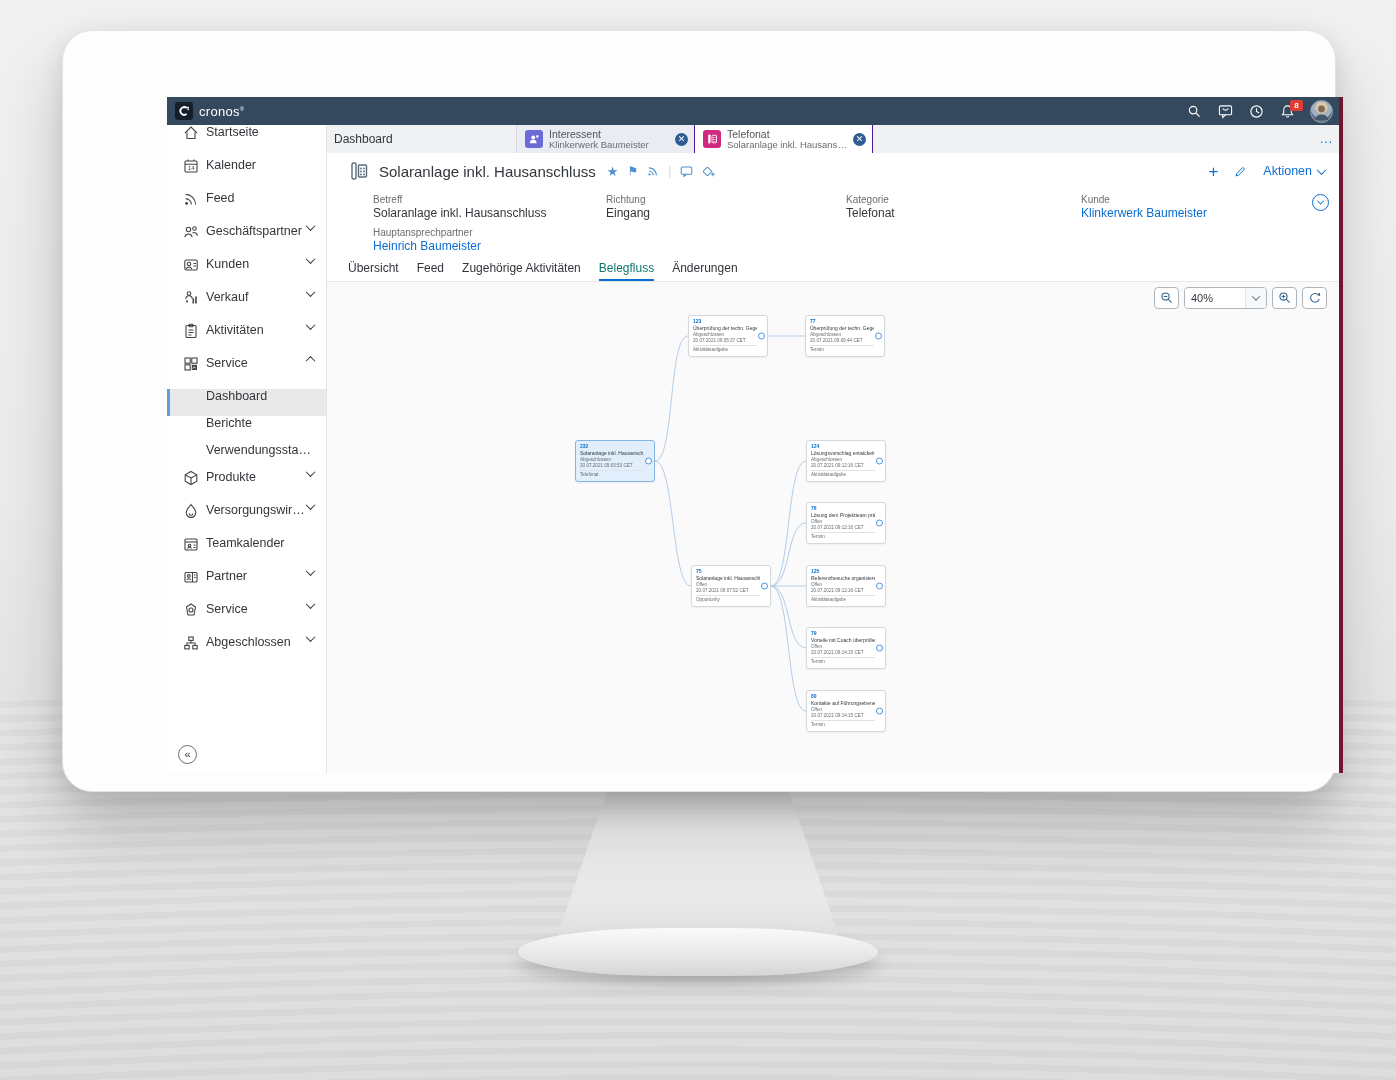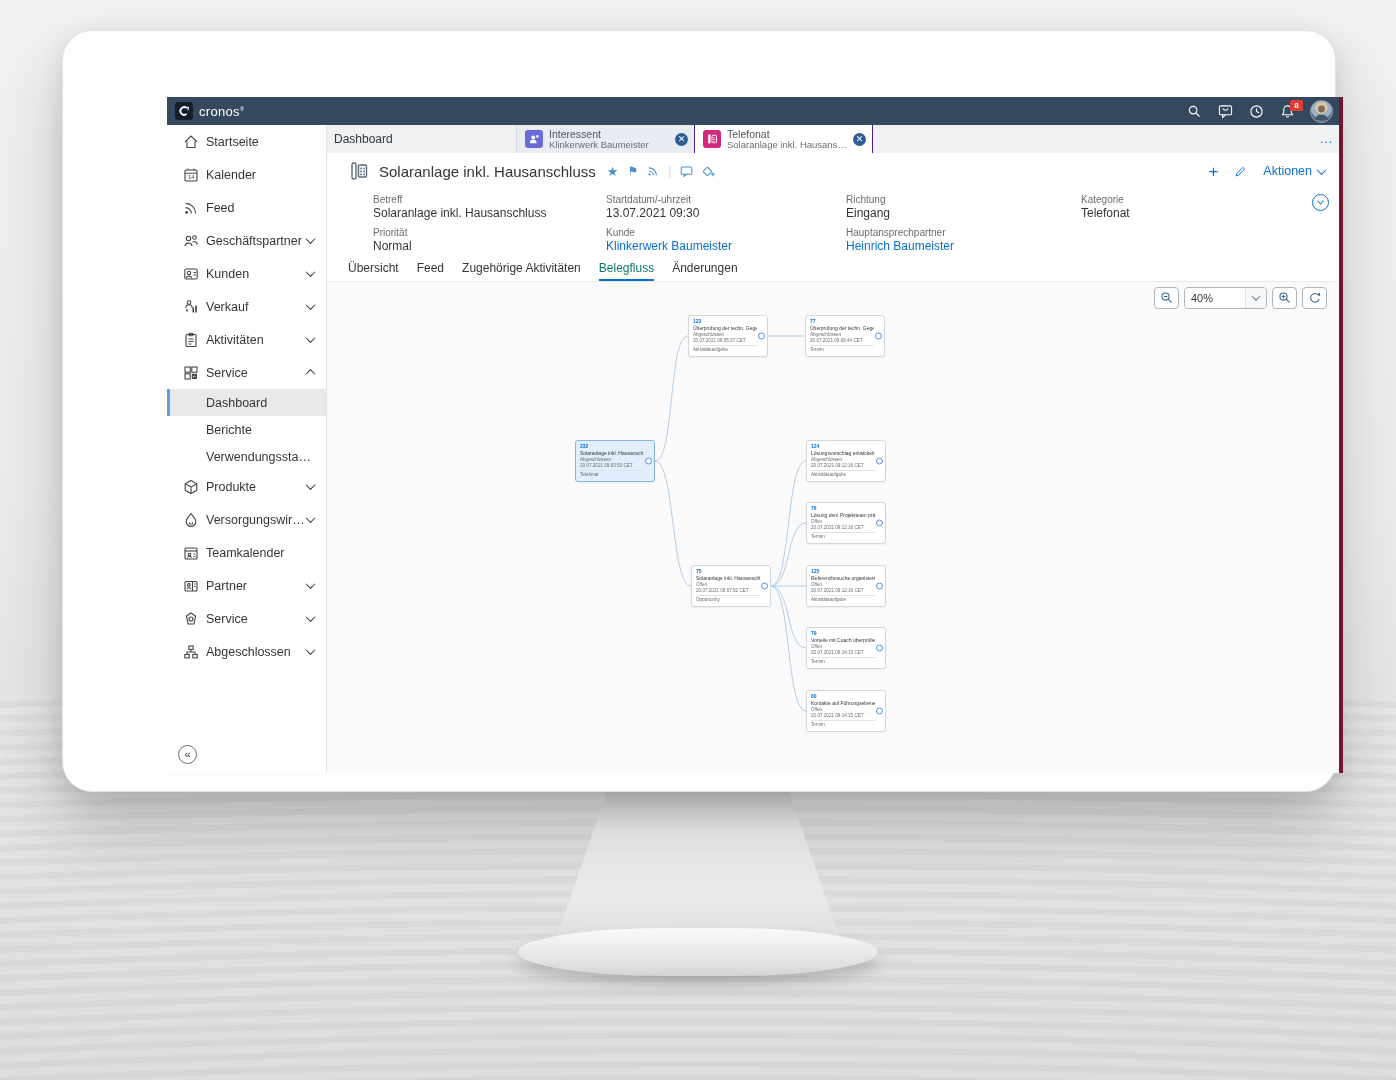--- a/index.html
+++ b/index.html
@@ -35,21 +35,21 @@
   .shell-right{margin-left:auto;display:flex;align-items:center;gap:15px;}
   .shell-ic{width:16px;height:16px;display:inline-flex;align-items:center;justify-content:center;position:relative;cursor:pointer;}
   .badge{position:absolute;right:-8px;top:-3px;min-width:11px;height:11px;background:#e03c31;color:#fff;
     font-size:8px;line-height:11px;text-align:center;border-radius:2px;padding:0 1px;font-weight:bold;}
   .avatar{width:21px;height:21px;border-radius:50%;background:radial-gradient(circle at 50% 32%,#d9c5ab 0 34%,#9fb0bf 35% 60%,#5d6f80 61%);
     border:1px solid #8ea0b2;overflow:hidden;}
 
   
   .sidebar{position:absolute;left:0;top:28px;bottom:0;width:160px;background:#ffffff;border-right:1px solid #e4e4e4;
     box-sizing:border-box;z-index:5;}
-  .side-item,.side-subitem{display:flex;align-items:center;height:33px;padding:0 12px 0 16px;box-sizing:border-box;
+  .side-item,.side-subitem{display:flex;align-items:flex-start;height:33px;padding:0 12px 0 16px;box-sizing:border-box;
     color:#32363a;font-size:12.5px;cursor:pointer;position:relative;}
   .side-subitem{height:27px;padding-left:39px;}
   .side-icon{width:16px;height:16px;margin-right:7px;color:#3f4549;display:inline-flex;flex:0 0 16px;}
   .side-label{white-space:nowrap;overflow:hidden;text-overflow:ellipsis;flex:1;}
   .side-item .chev,.side-subitem .chev{margin-left:auto;color:#32363a;}
   .side-subitem.selected{background:#e9e9e9;}
   .side-subitem.selected::before{content:"";position:absolute;left:0;top:0;bottom:0;width:3px;background:#5c9ede;}
   .collapse-btn{position:absolute;left:11px;bottom:9px;width:19px;height:19px;border:1px solid #6a6d70;border-radius:50%;
     color:#32363a;font-size:11px;line-height:17px;text-align:center;cursor:pointer;background:#fff;box-sizing:border-box;}
 
@@ -446,34 +446,26 @@
         </span>
       </span>
     </div>
 
     <div class="fields">
       <div class="field">
             <div class="f-label">Betreff</div>
             <div class="f-value">Solaranlage inkl. Hausanschluss</div>
           </div>
       <div class="field">
-            <div class="f-label">Startdatum/-uhrzeit</div>
-            <div class="f-value">13.07.2021 09:30</div>
-          </div>
-      <div class="field">
             <div class="f-label">Richtung</div>
             <div class="f-value">Eingang</div>
           </div>
       <div class="field">
             <div class="f-label">Kategorie</div>
             <div class="f-value">Telefonat</div>
-          </div>
-      <div class="field">
-            <div class="f-label">Priorität</div>
-            <div class="f-value">Normal</div>
           </div>
       <div class="field">
             <div class="f-label">Kunde</div>
             <div class="f-value f-link">Klinkerwerk Baumeister</div>
           </div>
       <div class="field">
             <div class="f-label">Hauptansprechpartner</div>
             <div class="f-value f-link">Heinrich Baumeister</div>
           </div>
     </div>

